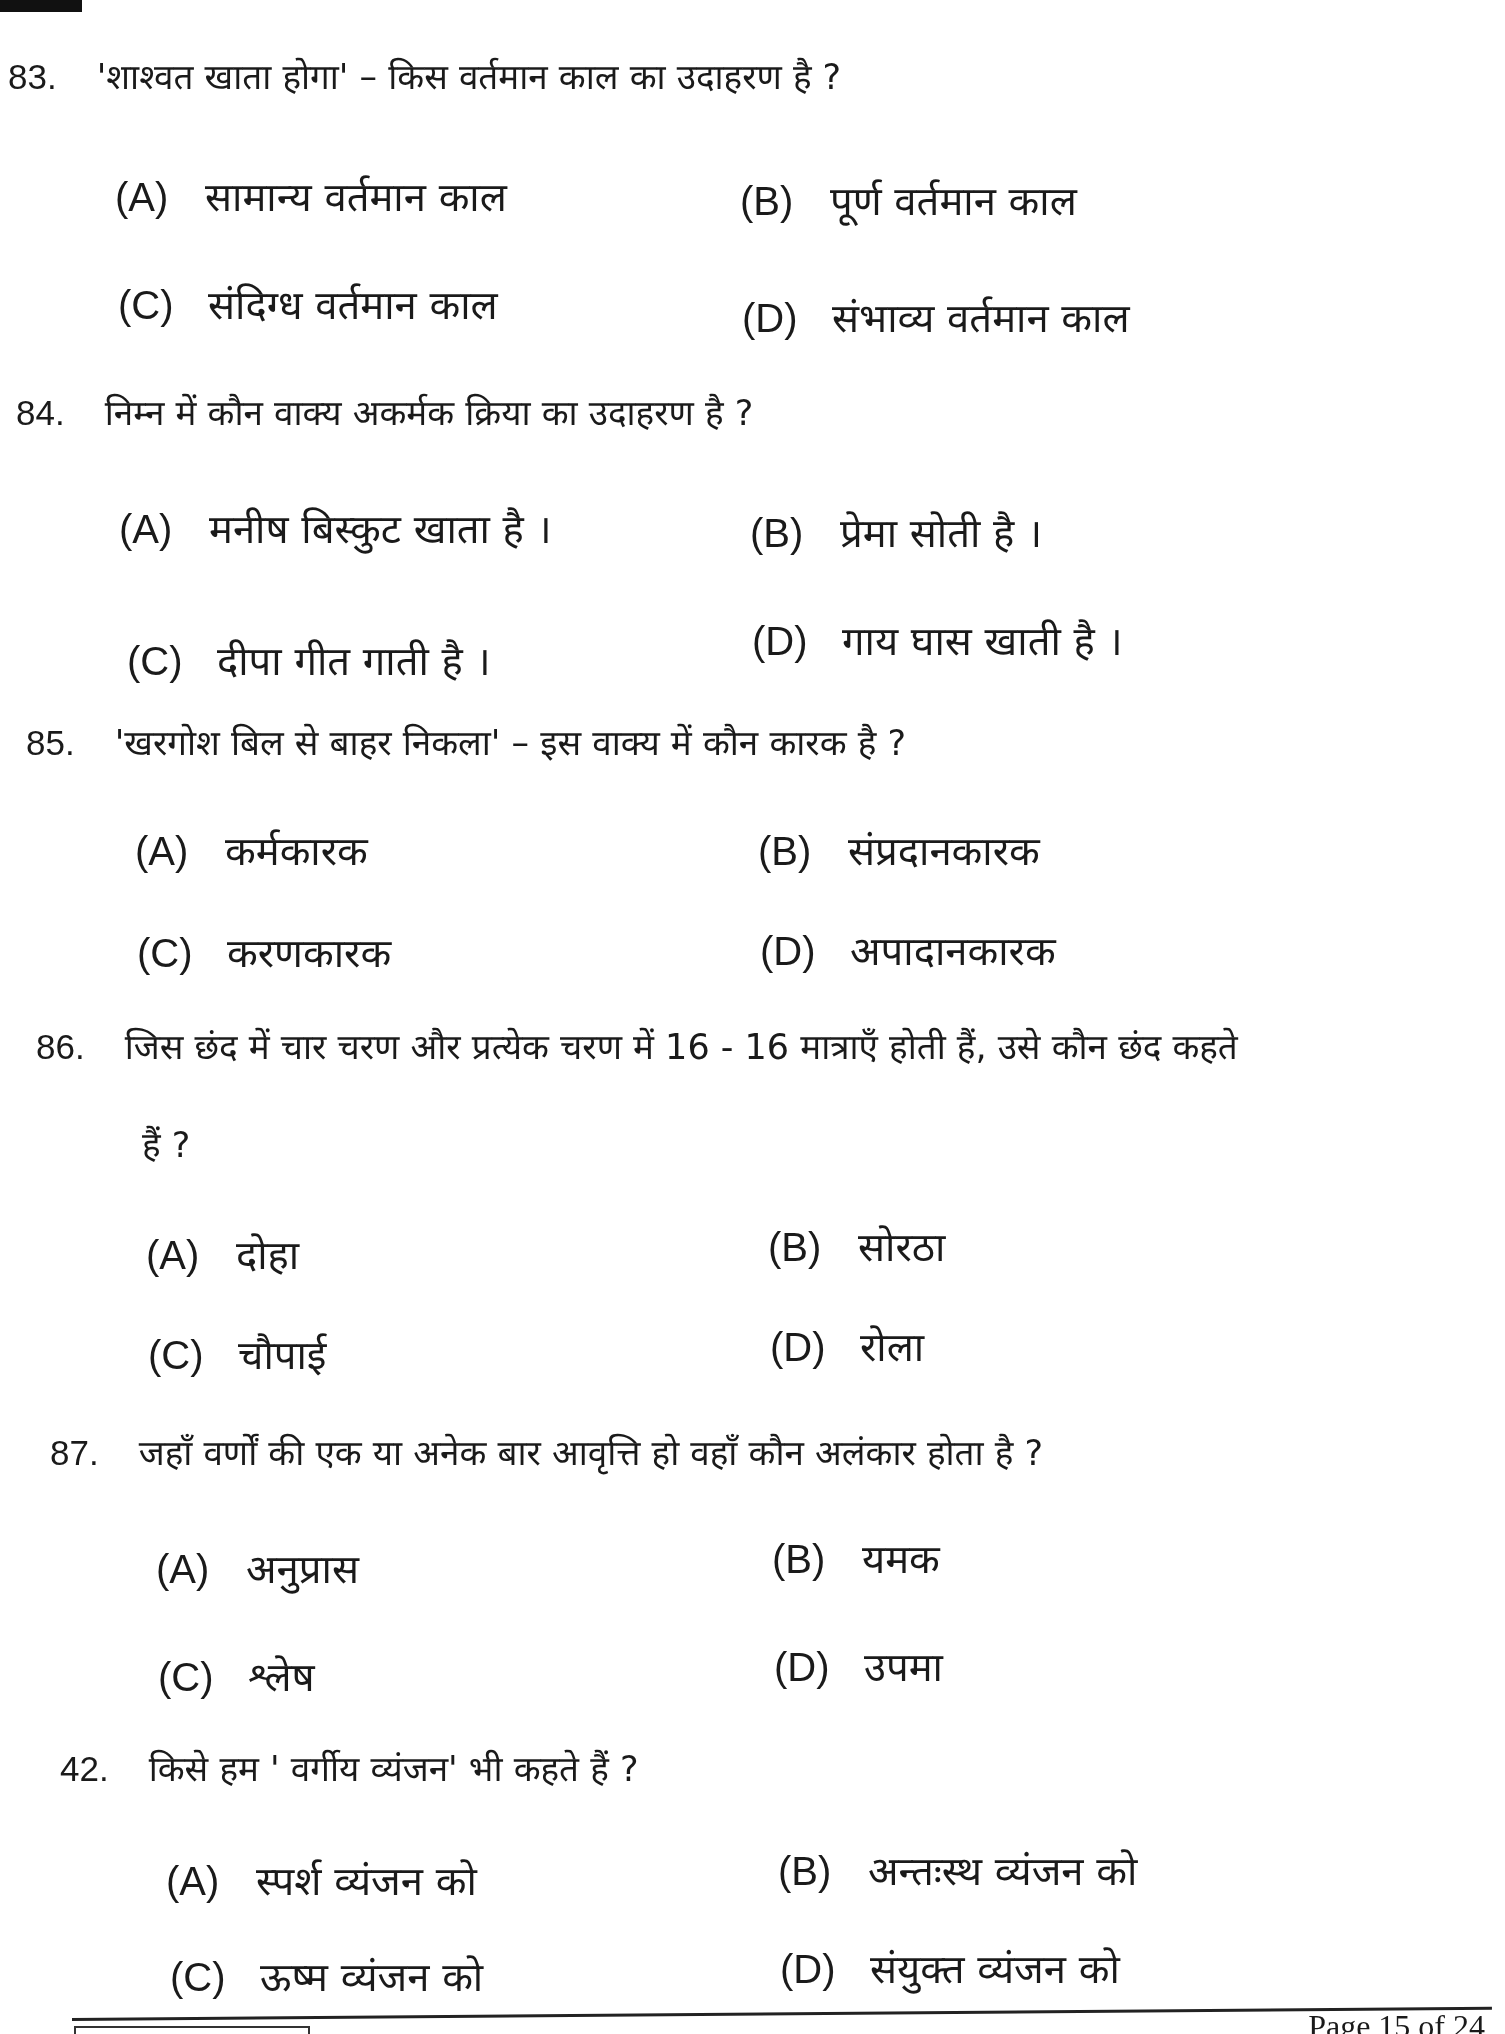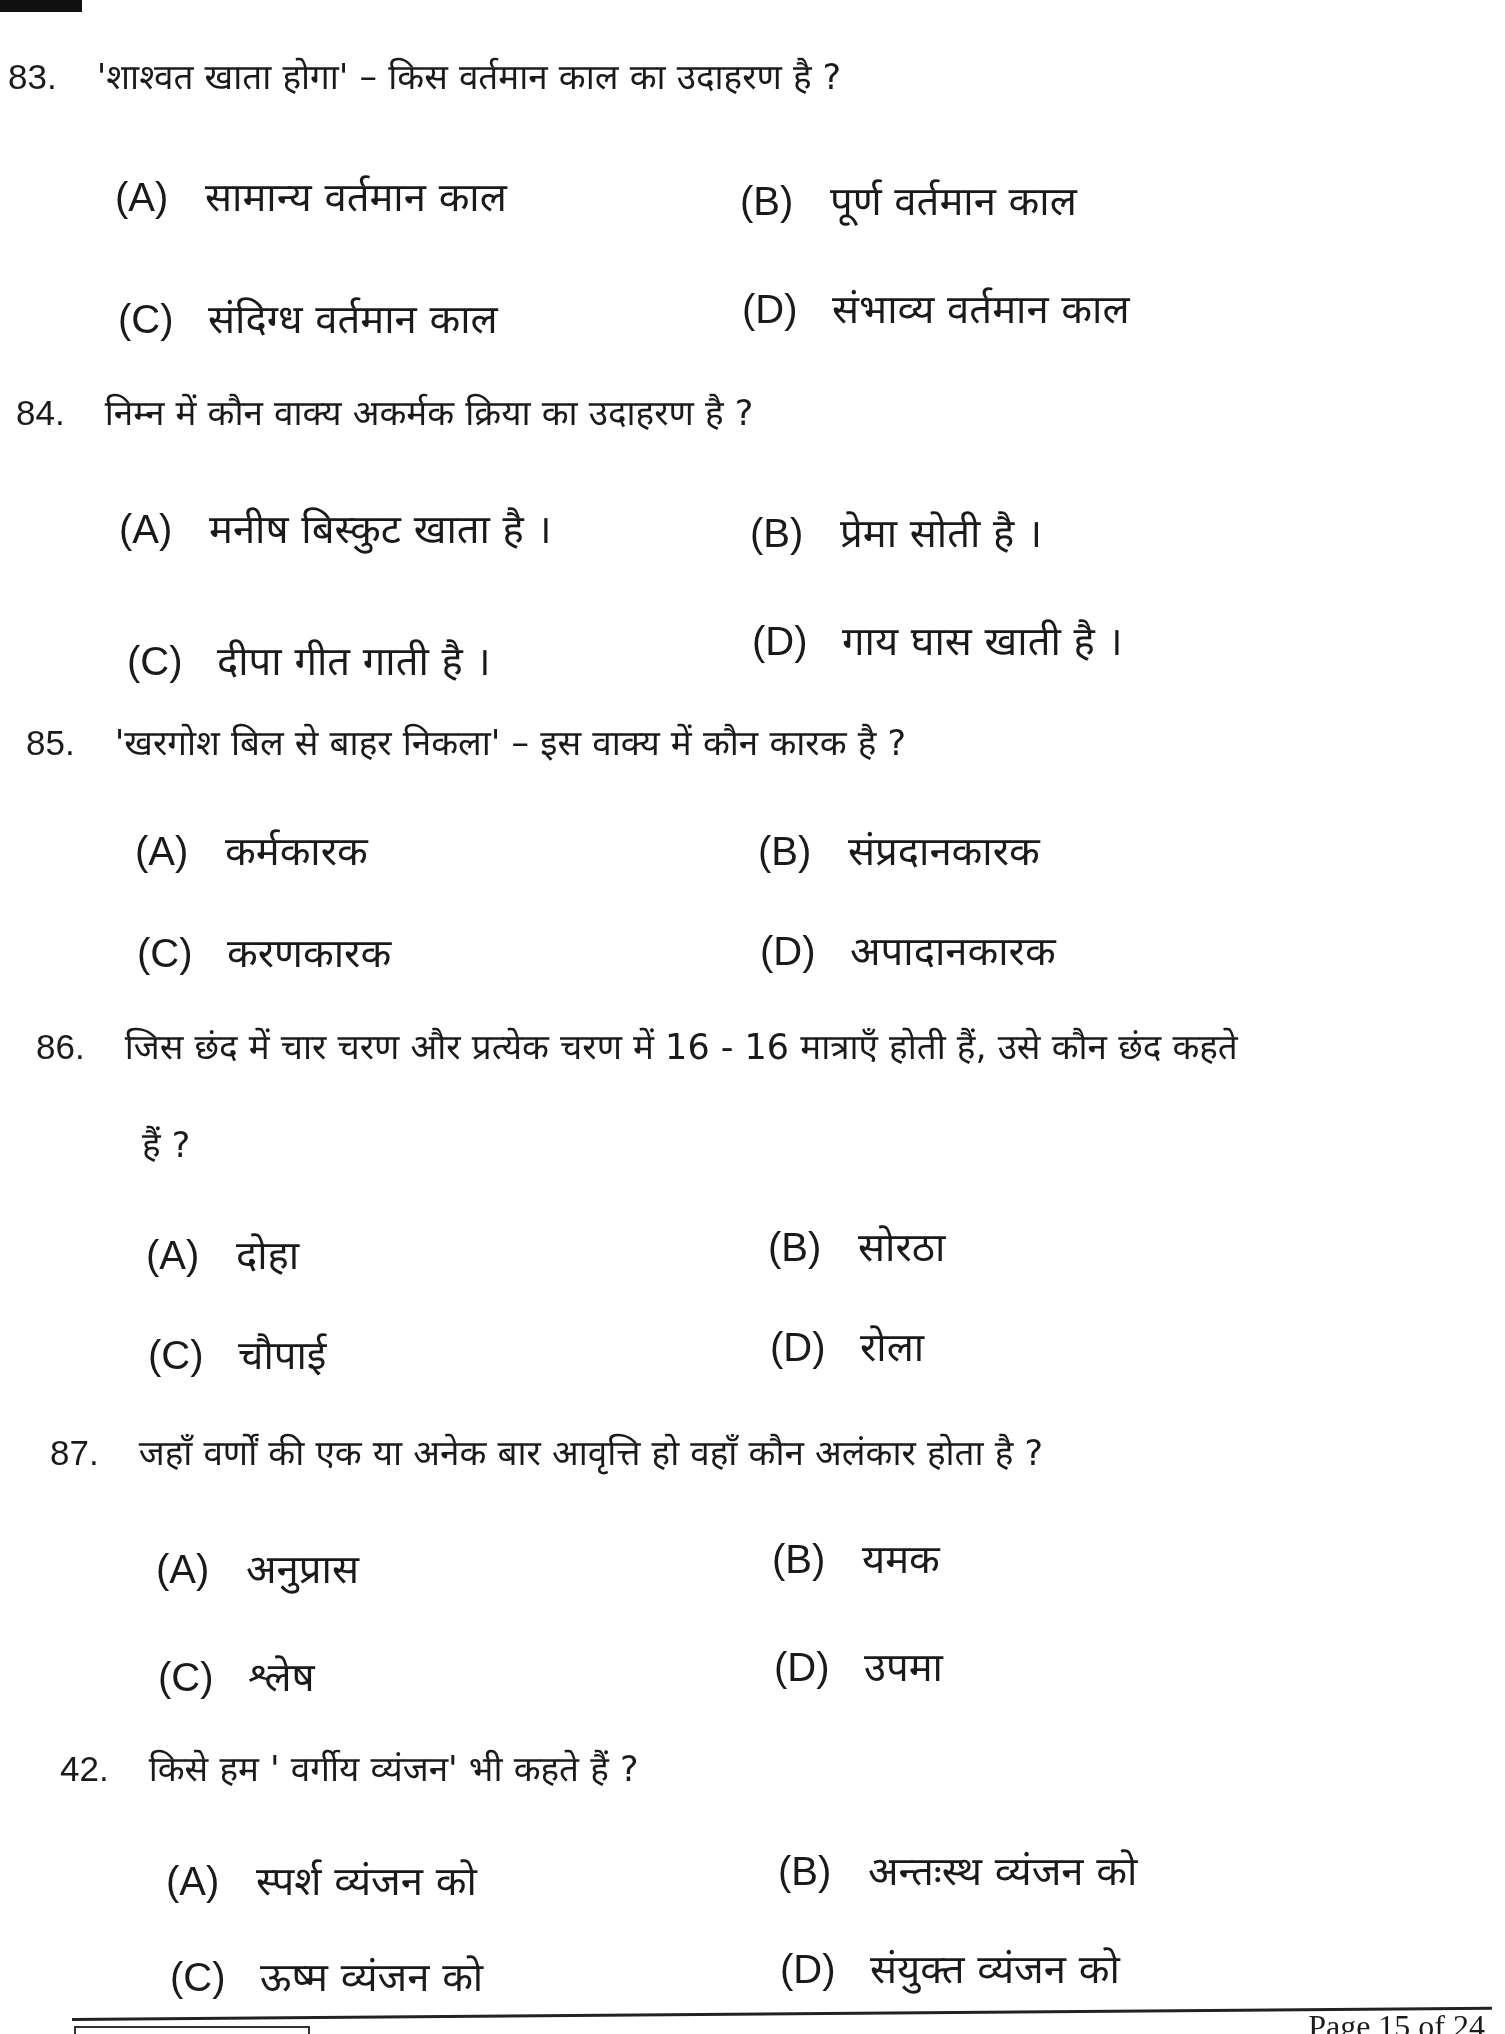--- a/index.html
+++ b/index.html
@@ -19,22 +19,22 @@
 </head>
 <body>
 
 <div class="corner-mark"></div>
 
 <div class="question" style="left:8px;top:52px;">
   <span class="q-num">83.</span><span>'शाश्वत खाता होगा' – किस वर्तमान काल का उदाहरण है ?</span>
 </div>
 <div class="option" style="left:115px;top:168px;"><span class="opt-letter">(A)</span><span>सामान्य वर्तमान काल</span></div>
 <div class="option" style="left:740px;top:172px;"><span class="opt-letter">(B)</span><span>पूर्ण वर्तमान काल</span></div>
-<div class="option" style="left:118px;top:290px;"><span class="opt-letter">(C)</span><span>संदिग्ध वर्तमान काल</span></div>
-<div class="option" style="left:742px;top:280px;"><span class="opt-letter">(D)</span><span>संभाव्य वर्तमान काल</span></div>
+<div class="option" style="left:118px;top:276px;"><span class="opt-letter">(C)</span><span>संदिग्ध वर्तमान काल</span></div>
+<div class="option" style="left:742px;top:289px;"><span class="opt-letter">(D)</span><span>संभाव्य वर्तमान काल</span></div>
 
 <div class="question" style="left:16px;top:388px;">
   <span class="q-num">84.</span><span>निम्न में कौन वाक्य अकर्मक क्रिया का उदाहरण है ?</span>
 </div>
 <div class="option" style="left:119px;top:500px;"><span class="opt-letter">(A)</span><span>मनीष बिस्कुट खाता है ।</span></div>
 <div class="option" style="left:750px;top:504px;"><span class="opt-letter">(B)</span><span>प्रेमा सोती है ।</span></div>
 <div class="option" style="left:127px;top:608px;margin-top:24px;"><span class="opt-letter">(C)</span><span>दीपा गीत गाती है ।</span></div>
 <div class="option" style="left:752px;top:612px;"><span class="opt-letter">(D)</span><span>गाय घास खाती है ।</span></div>
 
 <div class="question" style="left:26px;top:718px;">

